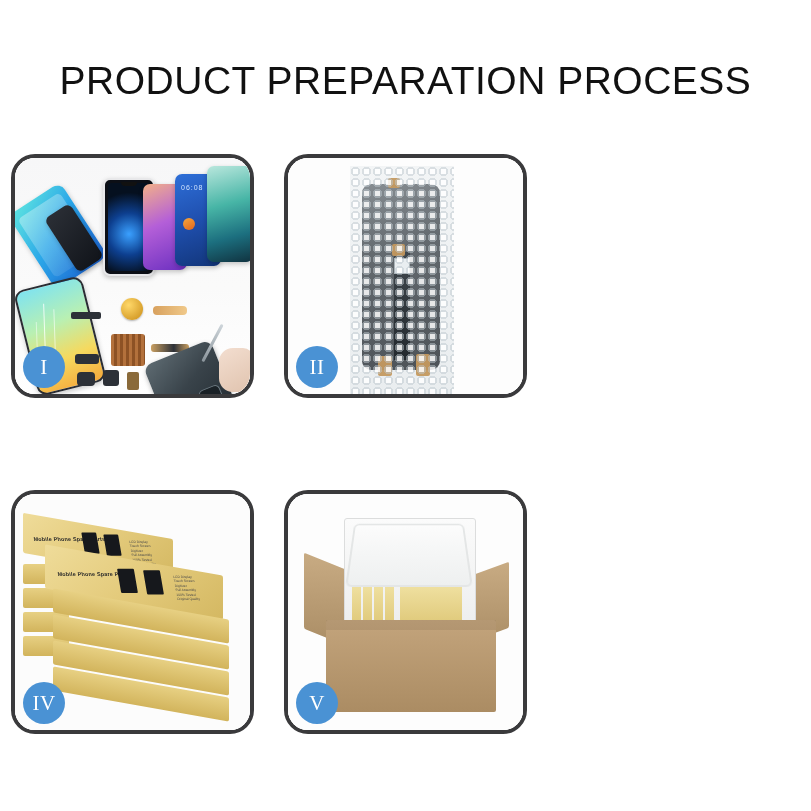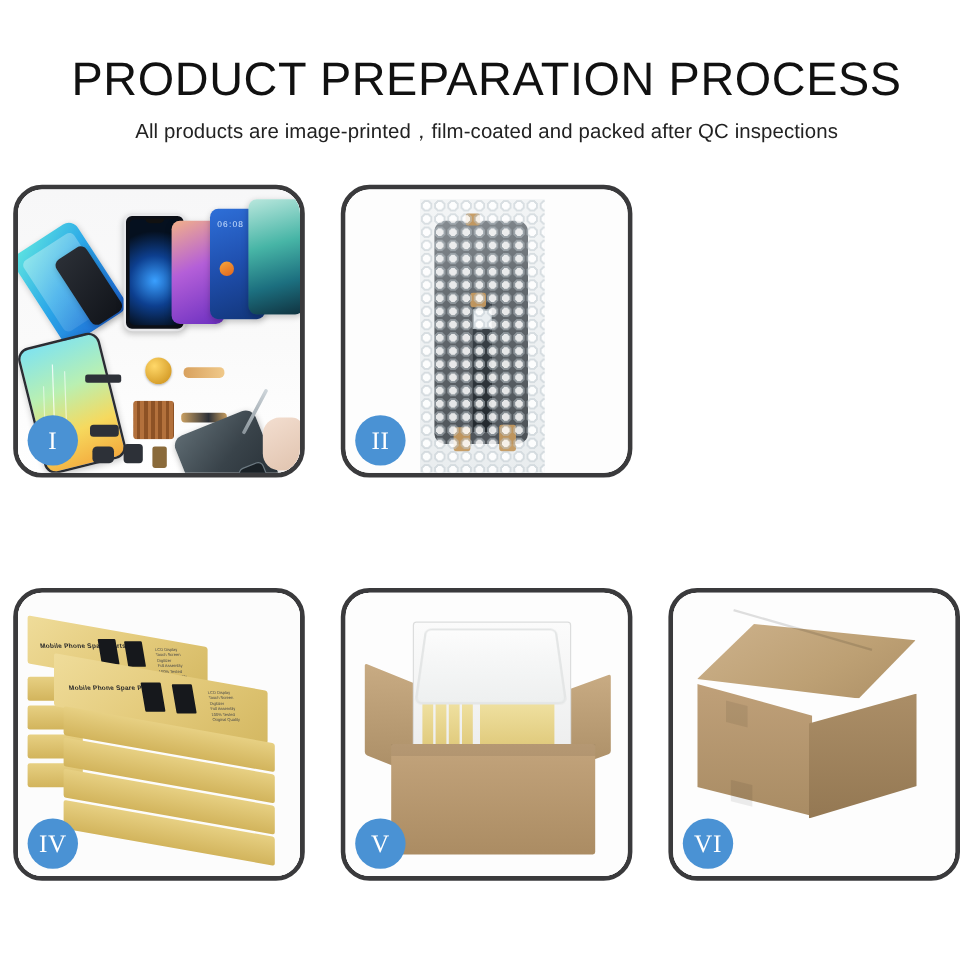--- a/index.html
+++ b/index.html
@@ -8,21 +8,21 @@
     font-family:"Liberation Sans", sans-serif;
     color:#1a1a1a;
     overflow:hidden;
     position:relative;
   }
   .page{width:811px;height:811px;position:relative;background:#fff;}
 
   
   .header{position:absolute;left:0;top:0;width:811px;text-align:center;}
   .title{
-    margin:0;padding-top:46px;
+    margin:14px;padding-top:46px;
     font-size:39px;line-height:42px;
     font-weight:400;letter-spacing:.5px;
     color:#111;
     font-family:"Liberation Sans", sans-serif;
   }
   .subtitle{
     margin:0;padding-top:12px;
     font-size:17px;line-height:20px;
     font-weight:400;color:#222;letter-spacing:.1px;
   }
@@ -203,21 +203,20 @@
   .bx-tape2{position:absolute;left:48px;top:158px;width:18px;height:18px;background:rgba(0,0,0,.07);
     transform:skewY(14deg);}
 </style>
 </head>
 <body>
 
 <div class="page">
 
   <div class="header">
     <h1 class="title">PRODUCT PREPARATION PROCESS</h1>
-    <p class="subtitle">All products are image-printed，film-coated and packed after QC inspections</p>
   </div>
 
   <div class="grid">
 
     <div class="panel r0 c0">
       <div class="inner">
         <div class="p1bg"></div>
         <div class="ph ph-a"></div>
         <div class="ph ph-a2"></div>
         <div class="ph ph-b">
@@ -329,27 +328,15 @@
           <div class="gslab" style="left:48px;width:62px;"></div>
         </div>
         <div class="foamlid"></div>
         <div class="carton">
           <div class="frontfold"></div>
         </div>
       </div>
       <div class="badge">V</div>
     </div>
 
-    <div class="panel r1 c2">
-      <div class="inner">
-        <div class="p6bg"></div>
-        <div class="bx-top"></div>
-        <div class="bx-front"></div>
-        <div class="bx-side"></div>
-        <div class="bx-seam"></div>
-        <div class="bx-tape1"></div>
-        <div class="bx-tape2"></div>
-      </div>
-      <div class="badge">VI</div>
-    </div>
 
   </div>
 </div>
 
 </body></html>

